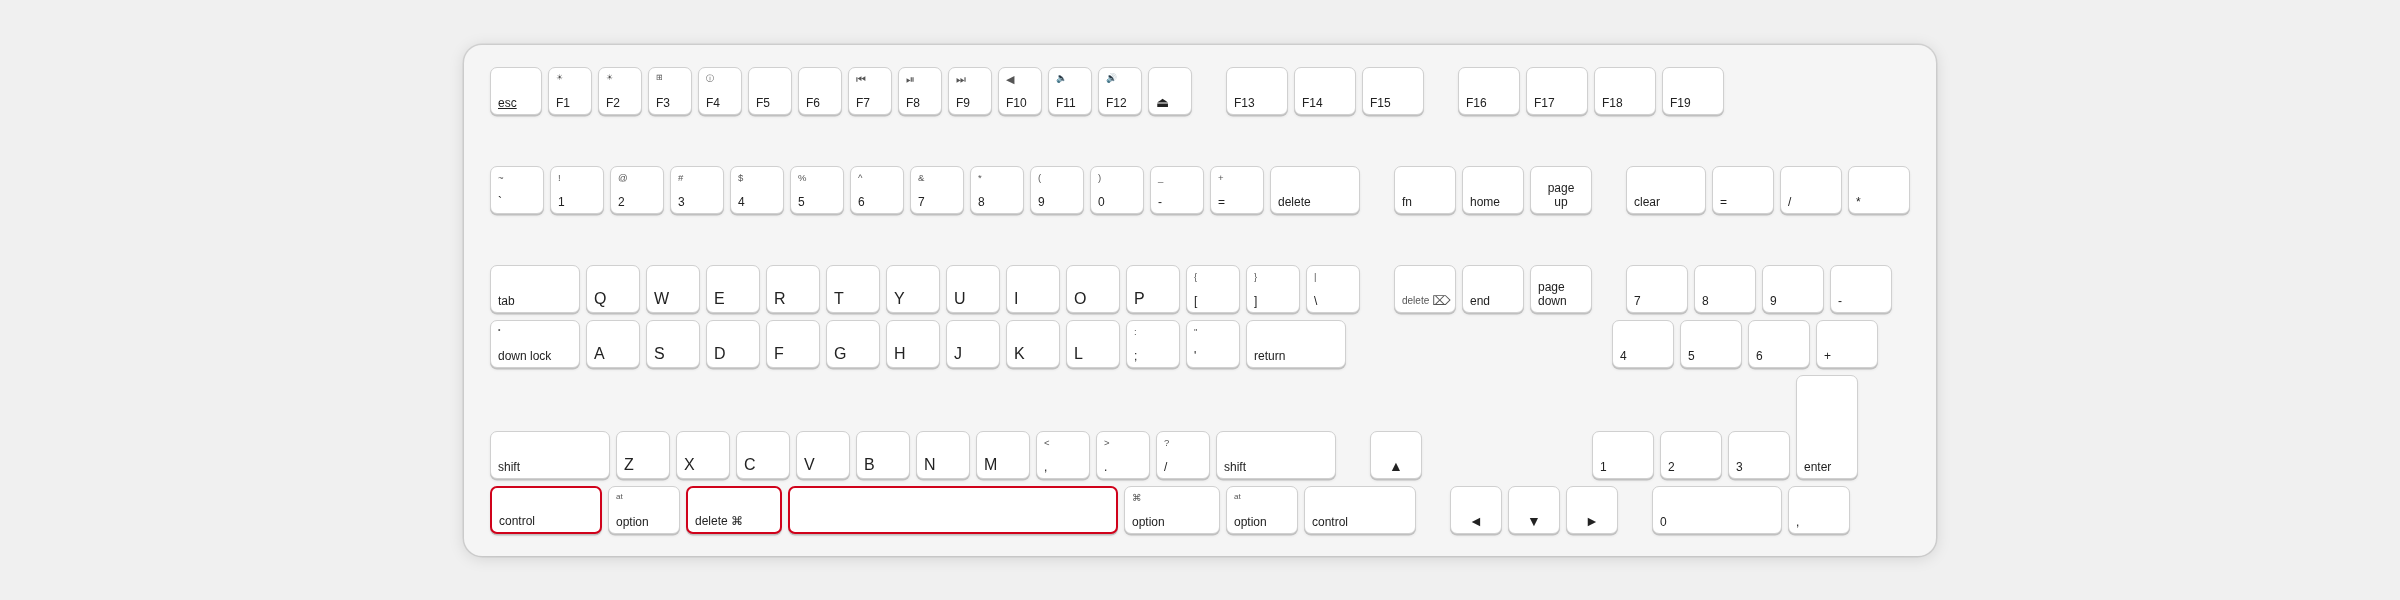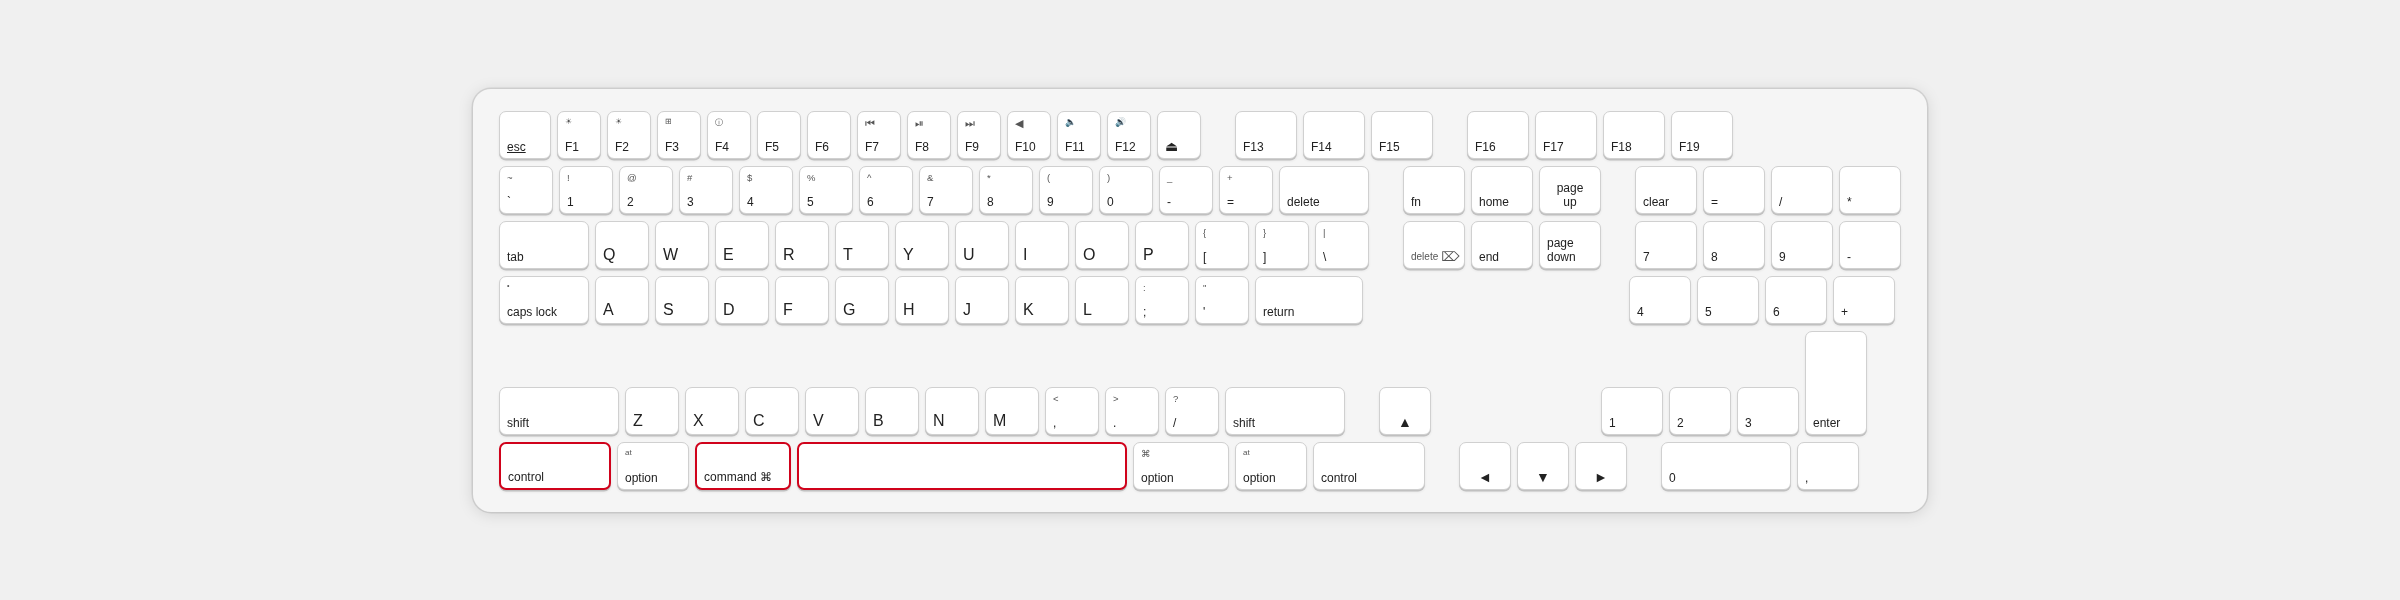--- a/index.html
+++ b/index.html
@@ -63,31 +63,31 @@
     .key .main-label.large {
       font-size: 16px;
     }
     
     .w-esc { width: 52px; text-decoration: underline; }
     .w-fn { width: 44px; }
     .w-std { width: 54px; }
     .w-delete { width: 90px; }
     .w-tab { width: 90px; }
     .w-caps { width: 90px; }
-    .w-return { width: 108px; }
+    .w-return { width: 100px; }
     .w-shift-l { width: 120px; }
     .w-shift-r { width: 120px; }
     .w-control-l { width: 112px; }
     .w-option { width: 72px; }
     .w-command { width: 96px; }
     .w-space { width: 330px; }
     .w-fn-key { width: 62px; }
-    .w-home { width: 62px; }
+    .w-home { width: 62px; margin-top: 44px; }
     .w-pageup { width: 62px; }
-    .w-clear { width: 62px; }
+    .w-clear { width: 80px; }
     .w-eq { width: 62px; }
     .w-slash { width: 62px; }
     .w-asterisk { width: 62px; }
     .w-numpad { width: 62px; }
     .w-numpad-0 { width: 130px; }
     .w-arrow { width: 52px; min-height: 48px; }
     .h-double { min-height: 108px; justify-content: flex-end; }
     .section-gap { width: 22px; }
     .arrow-row {
       display: flex;
@@ -340,21 +340,21 @@
       <span class="main-label">9</span>
     </div>
     <div class="key w-numpad">
       <span class="main-label">-</span>
     </div>
   </div>
 
   <div class="row">
     <div class="key w-caps">
       <span class="top-left-label" style="font-size:7px;">•</span>
-      <span class="main-label key-small-text">caps lock</span>
+      <span class="main-label key-small-text">down lock</span>
     </div>
     <div class="key w-std">
       <span class="main-label large">A</span>
     </div>
     <div class="key w-std">
       <span class="main-label large">S</span>
     </div>
     <div class="key w-std">
       <span class="main-label large">D</span>
     </div>
@@ -472,21 +472,21 @@
 
   <div class="row">
     <div class="key w-control-l highlighted">
       <span class="main-label key-small-text">control</span>
     </div>
     <div class="key w-option">
       <span class="top-left-label" style="font-size:8px;">at</span>
       <span class="main-label key-small-text">option</span>
     </div>
     <div class="key w-command highlighted">
-      <span class="main-label key-small-text">command ⌘</span>
+      <span class="main-label key-small-text">delete ⌘</span>
     </div>
     <div class="key w-space highlighted">
     </div>
     <div class="key w-command">
       <span class="top-left-label">⌘</span>
       <span class="main-label key-small-text">option</span>
     </div>
     <div class="key w-option">
       <span class="top-left-label" style="font-size:8px;">at</span>
       <span class="main-label key-small-text">option</span>

